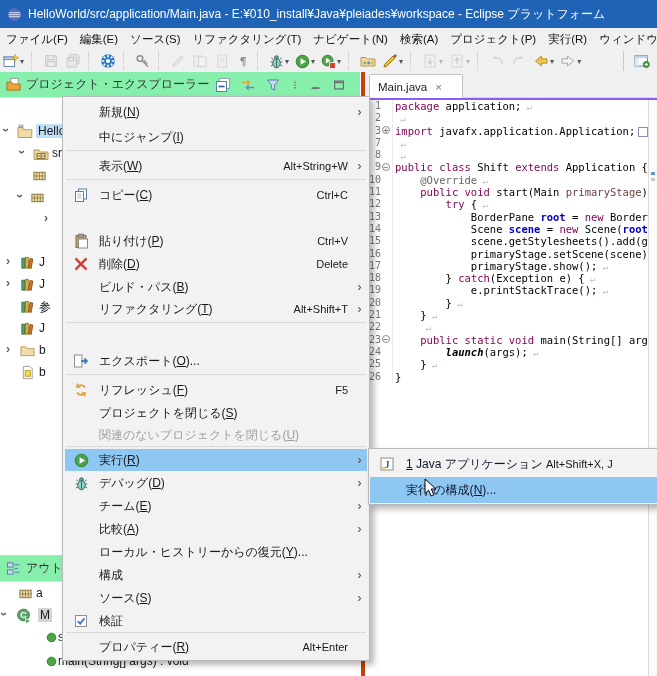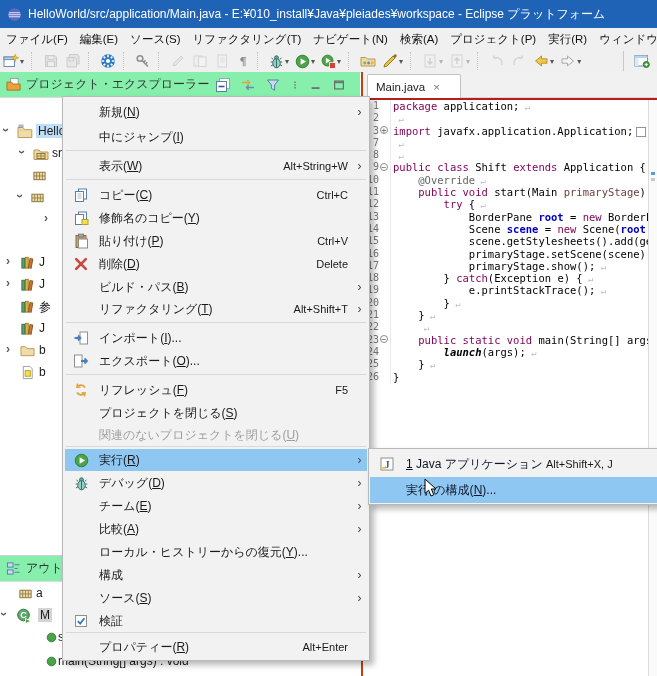--- a/index.html
+++ b/index.html
@@ -34,21 +34,21 @@
   .ph-close{margin-left:7px;color:#777;font-size:12px;}
   .ph-icons{position:absolute;right:14px;top:0;height:25px;display:flex;align-items:center;gap:9px;}
   .tree-row{position:absolute;height:20px;display:flex;align-items:center;font-size:12px;color:#1A1A1A;}
   .chev{position:absolute;color:#5A5A5A;font-size:12px;font-weight:bold;top:1px;}
   .chev.open{transform:rotate(90deg);}
   .t-ico{position:absolute;top:2px;}
   .t-label{position:absolute;top:2px;white-space:nowrap;}
   .t-label.sel-blue{background:#BEDFF7;padding:0 2px;}
   .t-label.sel-gray{background:#D4D4D4;padding:0 2px;}
   
-  .editor{position:absolute;left:361px;top:72px;right:0;bottom:0;background:#b91c1c;border-left:2px solid #c2410c;}
+  .editor{position:absolute;left:361px;top:72px;right:0;bottom:0;background:#8b5cf6;border-left:4px solid #c2410c;}
   .tabbar{position:absolute;left:0;top:0;right:0;height:25px;background:#F1F1F1;border-bottom:1px solid #D8D8D8;}
   .etab{position:absolute;left:4px;top:2px;height:23px;width:92px;background:#fff;
     border:1px solid #C2C2C2;border-bottom:none;border-radius:2px 2px 0 0;
     display:flex;align-items:center;font-size:11.5px;color:#222;}
   .etab .t-ico2{margin:0 4px 0 4px;}
   .etab .close{margin-left:8px;color:#777;}
   .code{position:absolute;left:0;top:28px;right:8px;bottom:0;background:#fff;}
   .cl{display:flex;height:12.3px;font-family:"DejaVu Sans Mono",monospace;font-size:10.5px;line-height:12.3px;}
   .lnum{width:16px;text-align:right;color:#787878;font-size:10px;flex:none;}
   .lfold{width:10px;flex:none;border-right:1px solid #EAEAEA;position:relative;margin-left:1px;}
@@ -671,33 +671,20 @@
             <rect x="5.5" y="2" width="8" height="10" fill="#fff" stroke="#5B7FA6"></rect>
             <rect x="2.5" y="4.5" width="8" height="10" fill="#fff" stroke="#5B7FA6"></rect>
             <path d="M4.5 7 H8.5 M4.5 9 H8.5 M4.5 11 H8.5" stroke="#9FB6CC" stroke-width="0.9"></path>
           </svg>
         </span>
       </span>
       <span class="lb">コピー(<u>C</u>)</span>
       <span class="sc">Ctrl+C</span>
       <span class="ar"></span>
     </div>
-    <div class="mi" style="top: 110px;">
-      <span class="ic">
-        <span style="display: flex;">
-          <svg width="16" height="16" viewBox="0 0 16 16">
-            <rect x="5.5" y="2" width="8" height="10" fill="#fff" stroke="#5B7FA6"></rect>
-            <rect x="2.5" y="4.5" width="8" height="10" fill="#fff" stroke="#5B7FA6"></rect>
-            <rect x="9" y="9.5" width="6" height="5" fill="#F4E04D" stroke="#B8A029"></rect>
-          </svg>
-        </span>
-      </span>
-      <span class="lb">修飾名のコピー(<u>Y</u>)</span>
-      <span class="ar"></span>
-    </div>
     <div class="mi" style="top: 133px;">
       <span class="ic">
         <span style="display: flex;">
           <svg width="16" height="16" viewBox="0 0 16 16">
             <rect x="3" y="2.5" width="10" height="12" fill="#C9A36B" stroke="#8A6D3B"></rect>
             <rect x="5.5" y="1.2" width="5" height="2.8" fill="#A8A8A8" stroke="#777"></rect>
             <rect x="5.5" y="6" width="9" height="9" fill="#fff" stroke="#8A8A8A"></rect>
           </svg>
         </span>
       </span>
@@ -720,32 +707,20 @@
     <div class="mi" style="top: 179px;">
       <span class="ic"></span>
       <span class="lb">ビルド・パス(<u>B</u>)</span>
       <span class="ar">›</span>
     </div>
     <div class="mi" style="top: 201px;">
       <span class="ic"></span>
       <span class="lb">リファクタリング(<u>T</u>)</span>
       <span class="sc">Alt+Shift+T</span>
       <span class="ar">›</span>
-    </div>
-    <div class="mi" style="top: 230px;">
-      <span class="ic">
-        <span style="display: flex;">
-          <svg width="16" height="16" viewBox="0 0 16 16">
-            <rect x="7" y="2" width="7.5" height="12" fill="#fff" stroke="#8E8E8E"></rect>
-            <path d="M1.5 8 H7.5 M5 5.5 L7.5 8 L5 10.5" fill="none" stroke="#4A7FBF" stroke-width="1.8"></path>
-          </svg>
-        </span>
-      </span>
-      <span class="lb">インポート(<u>I</u>)...</span>
-      <span class="ar"></span>
     </div>
     <div class="mi" style="top: 253px;">
       <span class="ic">
         <span style="display: flex;">
           <svg width="16" height="16" viewBox="0 0 16 16">
             <rect x="1.5" y="2" width="7.5" height="12" fill="#fff" stroke="#8E8E8E"></rect>
             <path d="M8 8 H14 M11.5 5.5 L14 8 L11.5 10.5" fill="none" stroke="#4A7FBF" stroke-width="1.8"></path>
           </svg>
         </span>
       </span>

